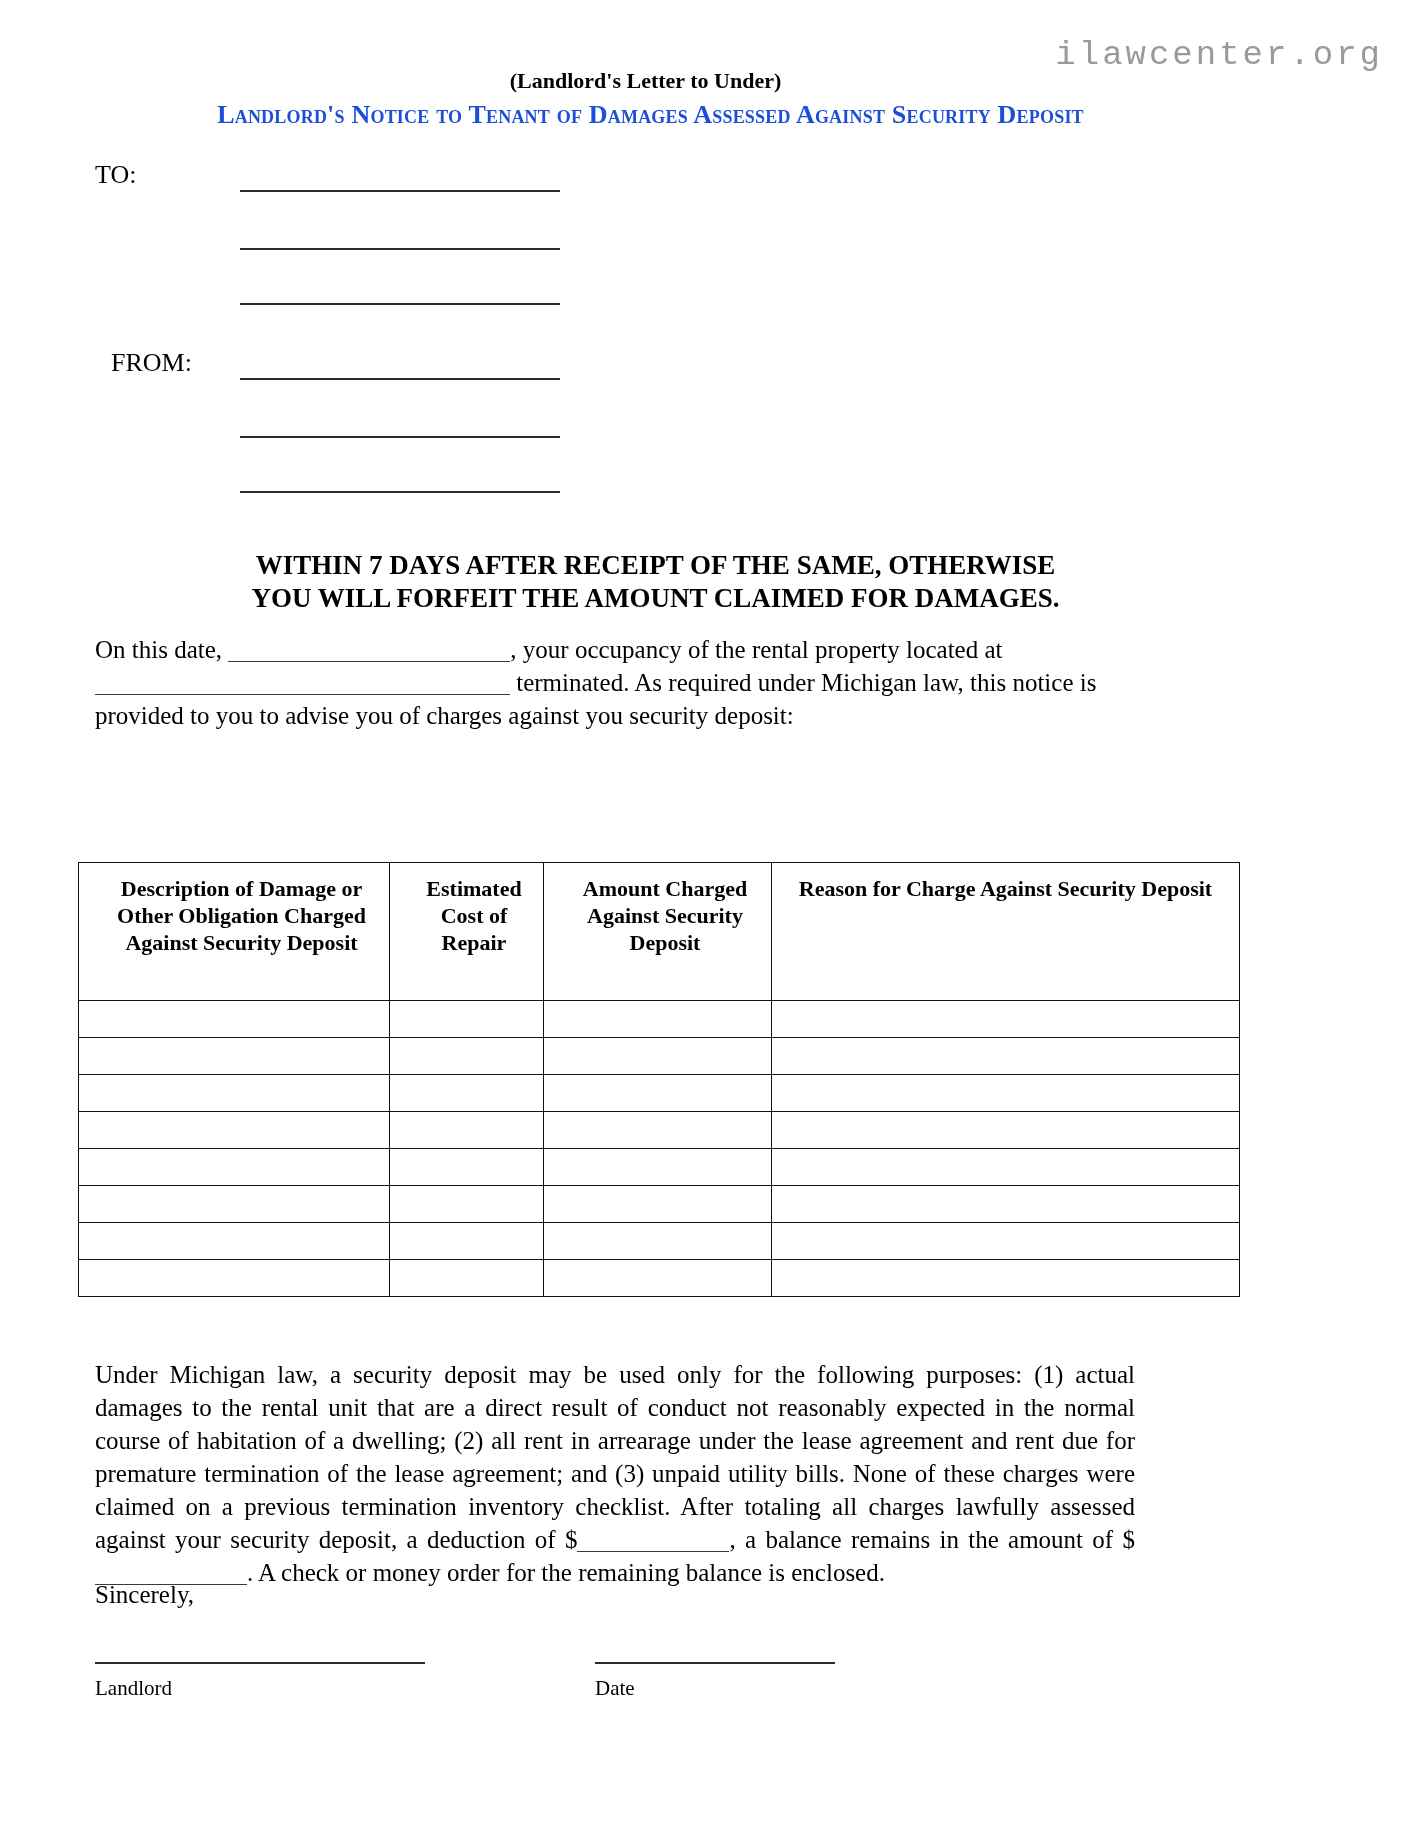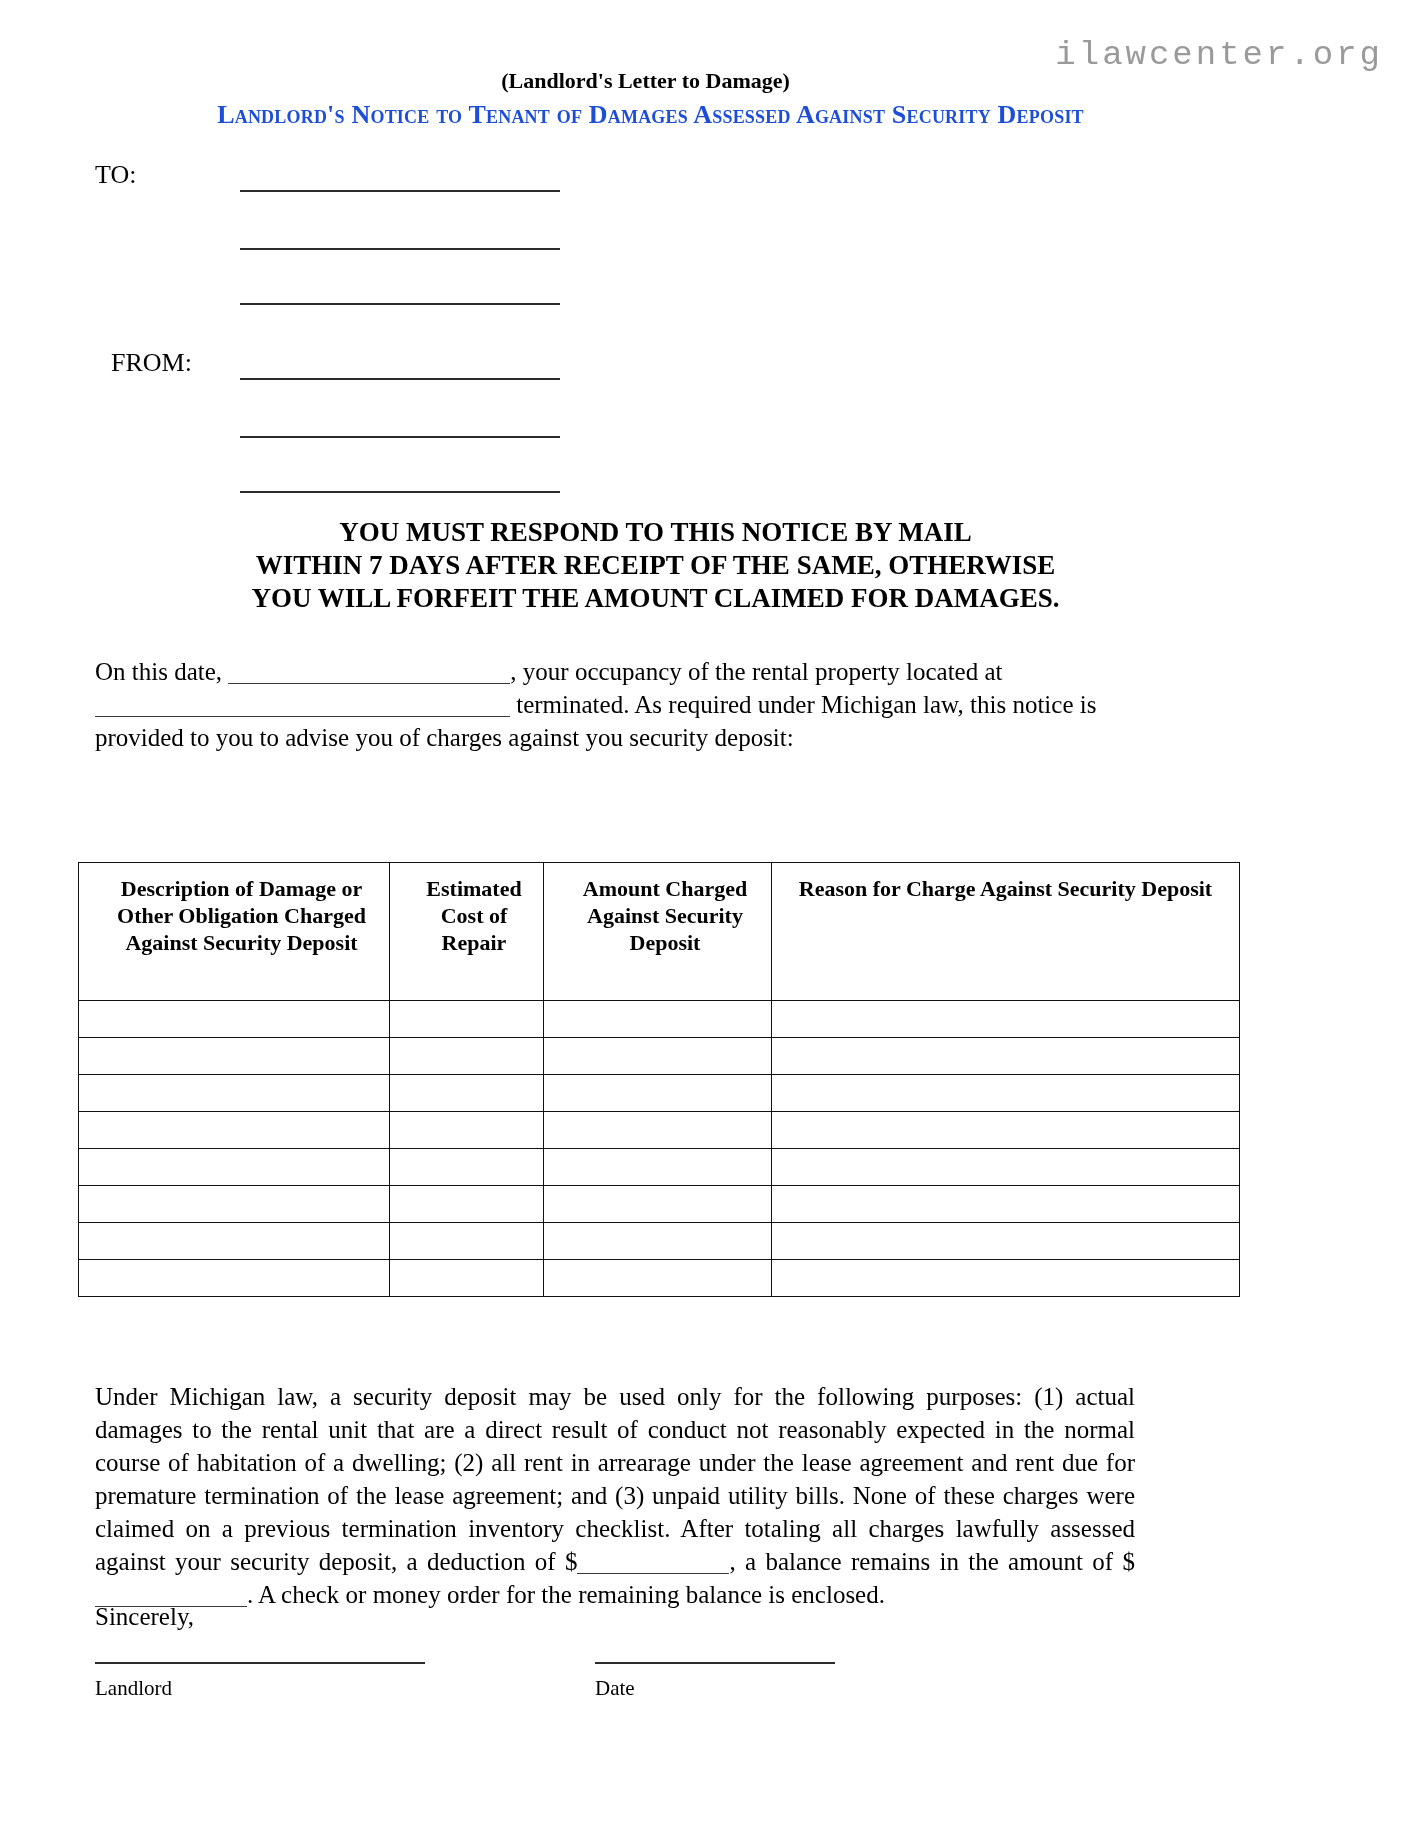--- a/index.html
+++ b/index.html
@@ -86,21 +86,20 @@
   }
 
   
   .para {
     position: absolute;
     left: 95px;
     width: 1040px;
     font-size: 25px;
     line-height: 33px;
     text-align: left;
-    margin-top: 22px;
   }
   .blank {
     display: inline-block;
     border-bottom: 1.6px solid #3a3a3a;
     height: 22px;
     vertical-align: -4px;
   }
   .b-date { width: 282px; }
   .b-addr { width: 415px; }
   .b-money { width: 152px; }
@@ -150,34 +149,33 @@
     font-size: 21px;
   }
 </style>
 </head>
 <body>
 
 <div class="page">
 
   <div class="watermark">ilawcenter.org</div>
 
-  <div class="subtitle">(Landlord's Letter to Damage)</div>
+  <div class="subtitle">(Landlord's Letter to Under)</div>
   <div class="main-title">Landlord's Notice to Tenant of Damages Assessed Against Security Deposit</div>
 
   <div class="addr-label" style="top:160px;">TO:</div>
   <div class="rule" style="left:240px; top:190px; width:320px;"></div>
   <div class="rule" style="left:240px; top:248px; width:320px;"></div>
   <div class="rule" style="left:240px; top:303px; width:320px;"></div>
 
   <div class="addr-label" style="top:348px;margin-left:16px;">FROM:</div>
   <div class="rule" style="left:240px; top:378px; width:320px;"></div>
   <div class="rule" style="left:240px; top:436px; width:320px;"></div>
   <div class="rule" style="left:240px; top:491px; width:320px;"></div>
 
-  <div class="warning" style="top:515px;">YOU MUST RESPOND TO THIS NOTICE BY MAIL</div>
   <div class="warning" style="top:548px;">WITHIN 7 DAYS AFTER RECEIPT OF THE SAME, OTHERWISE</div>
   <div class="warning" style="top:581px;">YOU WILL FORFEIT THE AMOUNT CLAIMED FOR DAMAGES.</div>
 
   <div class="para" style="top:633px;">
     <span>On this date,</span>
     <span class="blank b-date"></span><span>, your occupancy of the rental property located at</span><br>
     <span class="blank b-addr"></span>
     <span>terminated.  As required under Michigan law, this notice is</span><br>
     <span>provided to you to advise you of charges against you security deposit:</span>
   </div>

